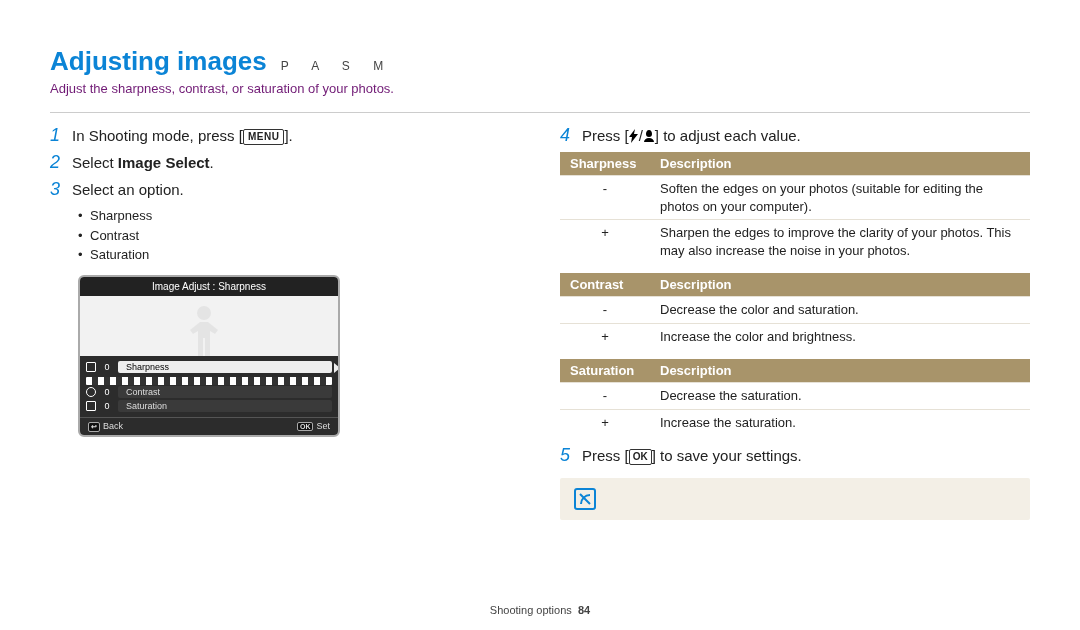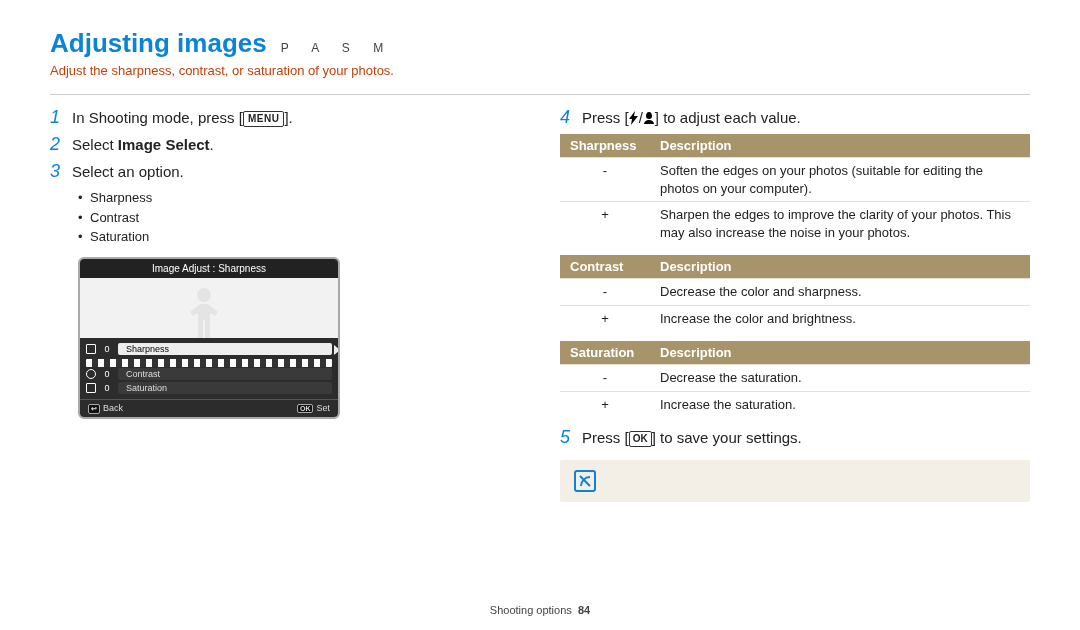--- a/index.html
+++ b/index.html
@@ -5,24 +5,24 @@
   * { margin: 0; padding: 0; box-sizing: border-box; }
   body {
     width: 1080px; height: 630px;
     font-family: "Segoe UI", "Helvetica Neue", Arial, sans-serif;
     color: #222;
     background: #fff;
     position: relative;
     padding: 28px 50px 0 50px;
     font-size: 15px;
   }
-  .title-row { display: flex; align-items: baseline; gap: 14px; margin-bottom: 4px; }
+  .title-row { display: flex; align-items: baseline; gap: 14px; margin-bottom: 4px; margin-top: 18px; }
   .title { font-size: 26px; font-weight: 700; color: #0b84d6; }
   .modes { font-size: 12px; letter-spacing: 10px; color: #444; font-weight: 400; }
-  .intro { font-size: 13px; color: #c2410c; margin-bottom: 16px; }
+  .intro { font-size: 13px; color: #701a75; margin-bottom: 16px; }
   .hr { border: none; border-top: 1px solid #ccc; margin-bottom: 12px; }
   .cols { display: flex; gap: 40px; }
   .col { flex: 1; }
   .step { display: flex; gap: 8px; margin-bottom: 6px; align-items: flex-start; }
   .stepnum { color: #0b84d6; font-style: italic; font-size: 18px; width: 14px; }
   .steptext { font-size: 15px; line-height: 1.4; }
   .steptext .btn {
     display: inline-block; border: 1px solid #333; border-radius: 2px;
     padding: 0 4px; font-size: 10px; font-weight: 700; letter-spacing: 0.5px;
     line-height: 14px; vertical-align: 1px;
@@ -181,21 +181,21 @@
       </table>
 
     <table class="desc">
       <tbody>
           <tr>
             <th>Contrast</th>
             <th>Description</th>
           </tr>
       <tr>
             <td>-</td>
-            <td>Decrease the color and sharpness.</td>
+            <td>Decrease the color and saturation.</td>
           </tr>
       <tr>
             <td>+</td>
             <td>Increase the color and brightness.</td>
           </tr>
     </tbody>
       </table>
 
     <table class="desc">
       <tbody>

